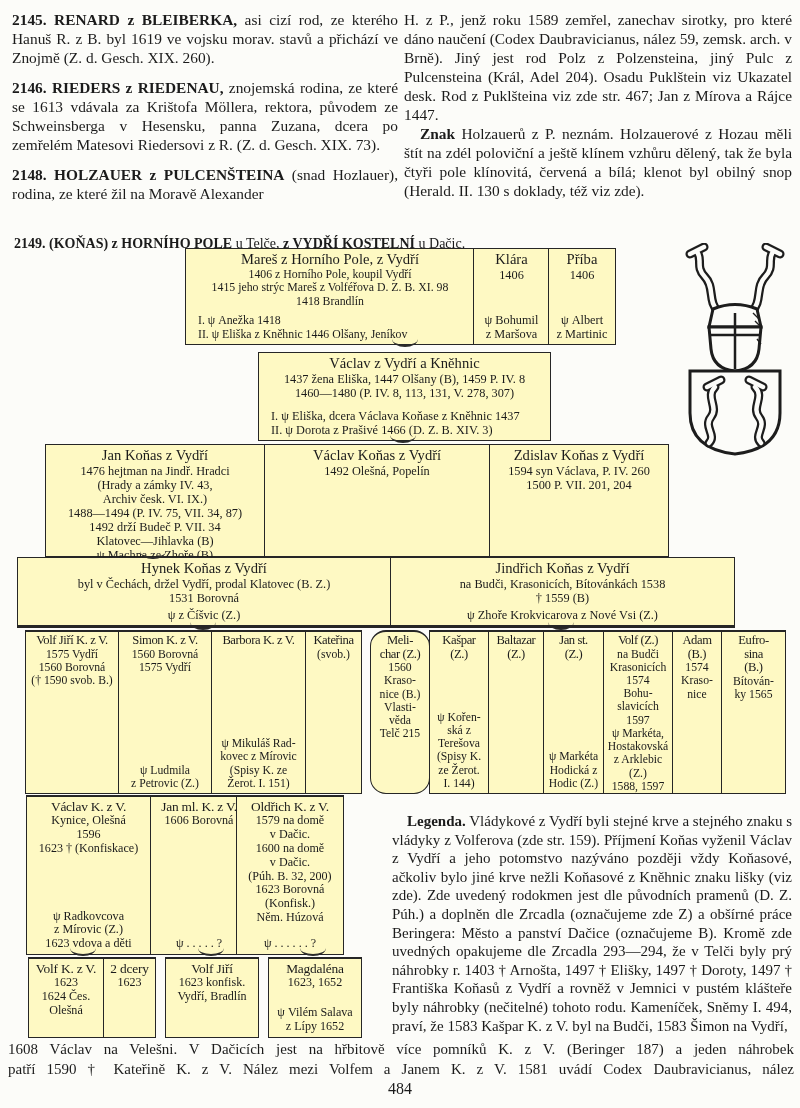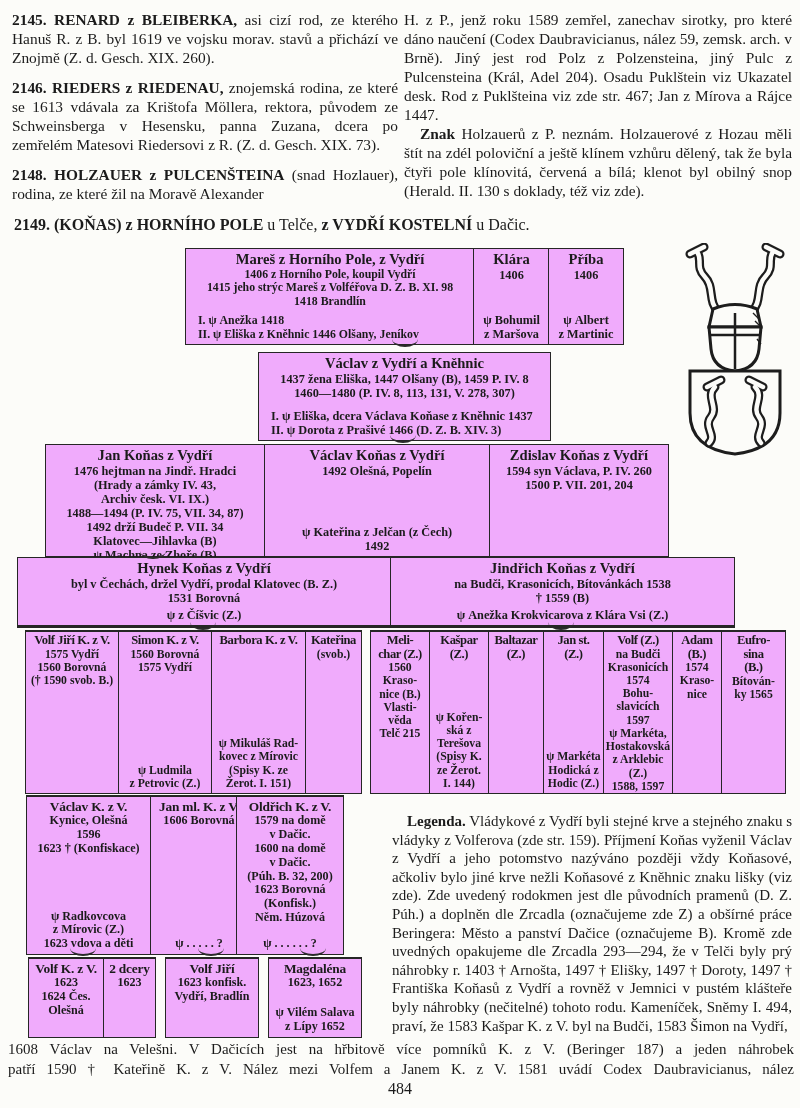--- a/index.html
+++ b/index.html
@@ -2,24 +2,24 @@
 <html><head>
 <meta charset="utf-8">
 <style>
   html,body{margin:0;padding:0;background:#d9d9d4;}
   .page{position:relative;width:800px;height:1108px;margin:0 auto;background:#fcfcf9;color:#1b1b1b;
         font-family:"Liberation Serif", "DejaVu Serif", serif;overflow:hidden;}
   .col{position:absolute;font-size:15.4px;line-height:19px;text-align:justify;}
   .para{margin:0;}
   .para + .para{margin-top:11px;}
   .lead{font-weight:bold;}
-  .heading{position:absolute;left:14px;top:216px;width:780px;font-size:16px;}
+  .heading{position:absolute;left:14px;top:236px;width:780px;font-size:14px;}
   .heading .bold{font-weight:bold;}
-  .cell{position:absolute;box-sizing:border-box;border:1px solid #262626;background:#f0abfc;
-        display:flex;flex-direction:column;align-items:center;text-align:center;padding:2px;font-weight:bold;}
+  .cell{position:absolute;box-sizing:border-box;border:1px solid #262626;background:#fef9c3;
+        display:flex;flex-direction:column;align-items:center;text-align:center;padding:2px;}
   .t{font-size:14.6px;line-height:1.15;}
   .b{font-size:12.3px;line-height:1.14;}
   .sp{font-size:12.3px;line-height:1.14;margin-top:auto;padding-bottom:1px;}
   .pre{white-space:pre-line;}
   .tight .b,.tight .sp{font-size:11.8px;}
   .leftsp .sp{align-self:flex-start;text-align:left;padding-left:10px;}
   .small{padding:2px 1px;}
   .small .t{font-size:12.6px;letter-spacing:-0.4px;line-height:1.08;}
   .small .b,.small .sp{font-size:11.7px;line-height:1.13;}
   .mid .t{font-size:13.4px;letter-spacing:-0.2px;}
@@ -99,21 +99,21 @@
 1418 Brandlín</div>
     <div class="sp pre">I. ψ Anežka 1418
 II. ψ Eliška z Kněhnic 1446 Olšany, Jeníkov</div>
   </div>
   <div class="cell" style="left:473px;top:248px;width:77px;height:97px;">
     <div class="t pre">Klára</div>
     <div class="b pre">1406</div>
     <div class="sp pre">ψ Bohumil
 z Maršova</div>
   </div>
-  <div class="cell" style="left:548px;top:248px;width:76px;height:97px;">
+  <div class="cell" style="left:548px;top:248px;width:68px;height:97px;">
     <div class="t pre">Příba</div>
     <div class="b pre">1406</div>
     <div class="sp pre">ψ Albert
 z Martinic</div>
   </div>
 
   <div class="cell leftsp" style="left:258px;top:352px;width:293px;height:89px;">
     <div class="t pre">Václav z Vydří a Kněhnic</div>
     <div class="b pre">1437 žena Eliška, 1447 Olšany (B), 1459 P. IV. 8
 1460—1480 (P. IV. 8, 113, 131, V. 278, 307)</div>
@@ -127,41 +127,39 @@
 (Hrady a zámky IV. 43,
 Archiv česk. VI. IX.)
 1488—1494 (P. IV. 75, VII. 34, 87)
 1492 drží Budeč P. VII. 34
 Klatovec—Jihlavka (B)</div>
     <div class="sp pre">ψ Machna ze Zhoře (B)</div>
   </div>
   <div class="cell" style="left:264px;top:444px;width:226px;height:113px;">
     <div class="t pre">Václav Koňas z Vydří</div>
     <div class="b pre">1492 Olešná, Popelín</div>
-    <div class="sp pre">ψ Kateřina z Jelčan (z Čech)
-1492</div>
   </div>
   <div class="cell" style="left:489px;top:444px;width:180px;height:113px;">
     <div class="t pre">Zdislav Koňas z Vydří</div>
     <div class="b pre">1594 syn Václava, P. IV. 260
 1500 P. VII. 201, 204</div>
     <div class="sp pre"></div>
   </div>
 
   <div class="cell hb" style="left:17px;top:557px;width:374px;height:71px;">
     <div class="t pre">Hynek Koňas z Vydří</div>
     <div class="b pre">byl v Čechách, držel Vydří, prodal Klatovec (B. Z.)
 1531 Borovná</div>
     <div class="sp pre">ψ z Číšvic (Z.)</div>
   </div>
   <div class="cell hb" style="left:390px;top:557px;width:345px;height:71px;">
     <div class="t pre">Jindřich Koňas z Vydří</div>
     <div class="b pre">na Budči, Krasonicích, Bítovánkách 1538
 † 1559 (B)</div>
-    <div class="sp pre">ψ Anežka Krokvicarova z Klára Vsi (Z.)</div>
+    <div class="sp pre">ψ Zhoře Krokvicarova z Nové Vsi (Z.)</div>
   </div>
 
   <div class="cell small ht" style="left:25px;top:630px;width:94px;height:164px;">
     <div class="t pre">Volf Jiří K. z V.</div>
     <div class="b pre">1575 Vydří
 1560 Borovná
 († 1590 svob. B.)</div>
     <div class="sp pre"></div>
   </div>
   <div class="cell small ht" style="left:118px;top:630px;width:94px;height:164px;text-align:center;">
@@ -177,21 +175,21 @@
     <div class="sp pre">ψ Mikuláš Rad-
 kovec z Mírovic
 (Spisy K. ze
 Žerot. I. 151)</div>
   </div>
   <div class="cell small ht" style="left:305px;top:630px;width:57px;height:164px;">
     <div class="t pre">Kateřina</div>
     <div class="b pre">(svob.)</div>
     <div class="sp pre"></div>
   </div>
-  <div class="cell small ht" style="left:370px;top:630px;width:60px;height:164px;">
+  <div class="cell small ht" style="left:370px;top:630px;width:60px;height:164px;border-radius:16px;">
     <div class="t pre">Meli-
 char (Z.)</div>
     <div class="b pre">1560
 Kraso-
 nice (B.)
 Vlasti-
 věda
 Telč 215</div>
     <div class="sp pre"></div>
   </div>

